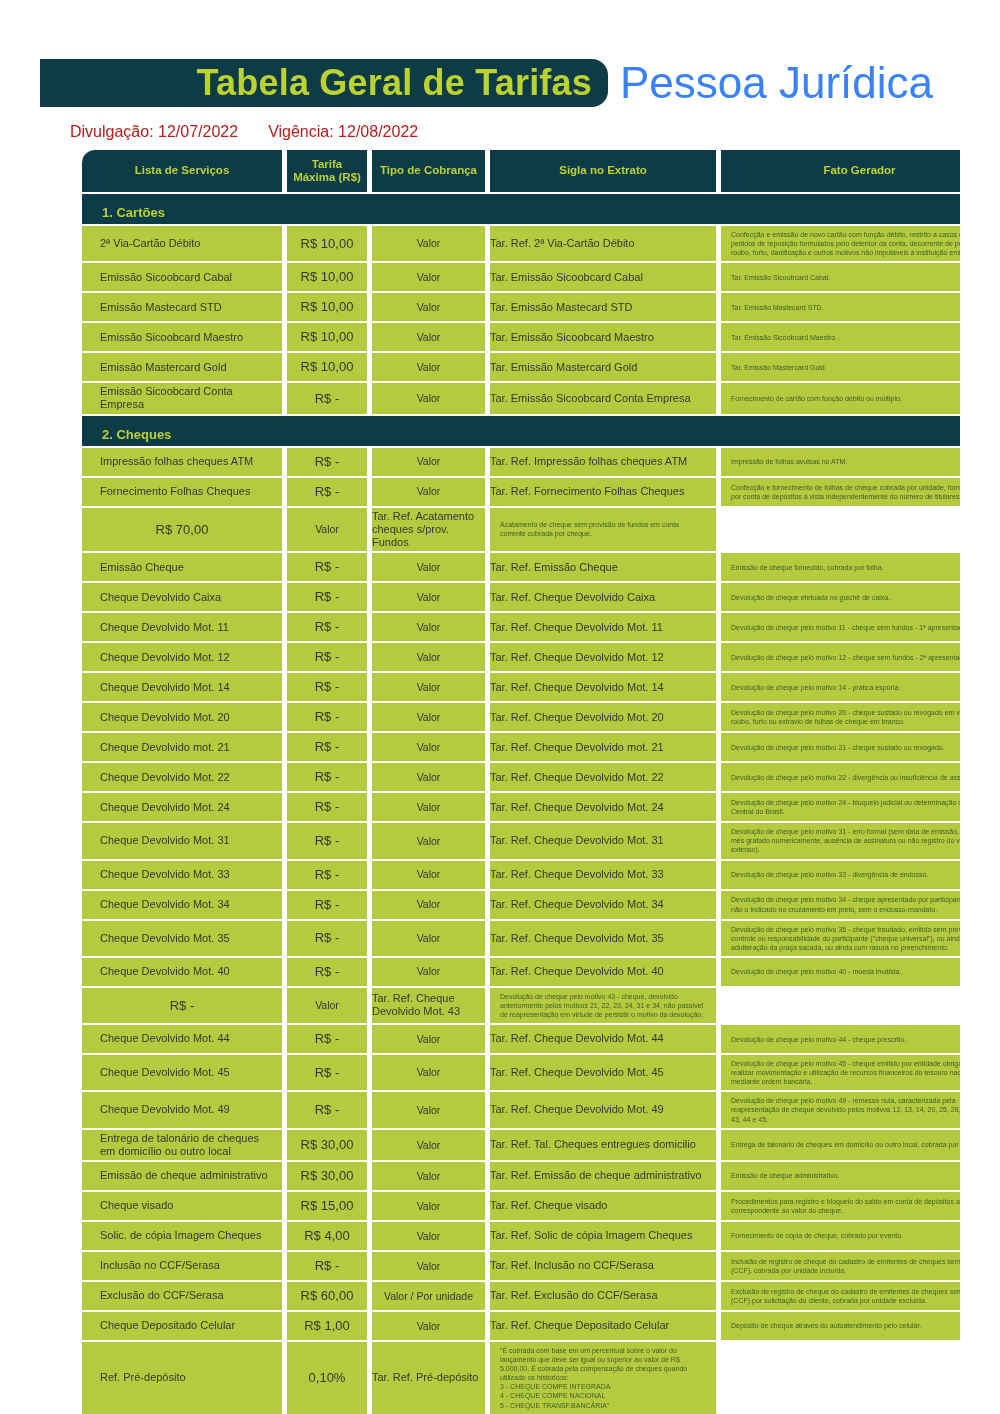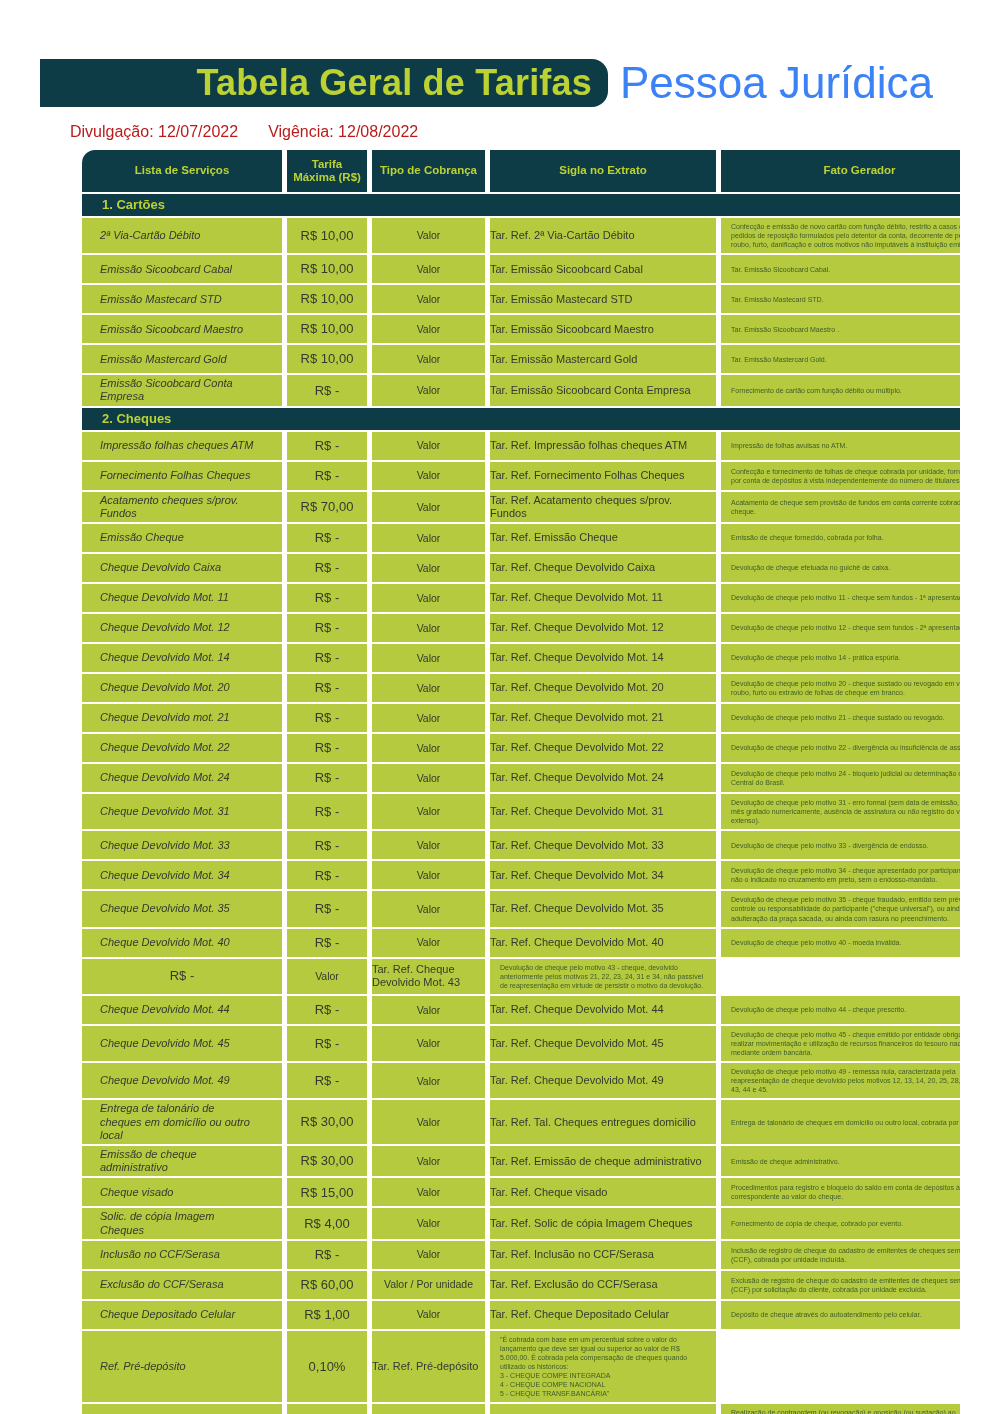--- a/index.html
+++ b/index.html
@@ -77,35 +77,35 @@
     padding: 3px 6px;
     line-height: 1.15;
   }
   .th.first { border-radius: 13px 0 0 0; }
   .th.last  { border-radius: 0 13px 0 0; }
   .section-bar {
     background: var(--teal);
     color: var(--accent);
     font-size: 13px;
     font-weight: bold;
-    padding: 3px 0 4px 20px;
+    padding: 11px 0 4px 20px;
     margin-bottom: 2px;
   }
   .data-row { margin-bottom: 2px; }
   .cell {
     background: var(--green);
     min-height: 28px;
     display: flex;
     align-items: center;
     color: #333b30;
     font-size: 11px;
     padding: 2px 6px;
     line-height: 1.2;
   }
-  .col-servico { justify-content: flex-start; padding-left: 18px; padding-right: 28px; font-style: italic; }
+  .col-servico { justify-content: flex-start; padding-left: 18px; padding-right: 10px; }
   .col-tarifa  { justify-content: center; text-align: right; font-size: 13px; }
   .col-tipo    { justify-content: center; text-align: center; font-size: 10.5px; }
   .col-sigla   { justify-content: flex-start; padding-left: 0; }
   .col-fato {
     justify-content: flex-start;
     padding: 4px 10px;
     font-size: 7px;
     line-height: 1.3;
     color: #3e5c2a;
     white-space: pre-line;
@@ -191,21 +191,20 @@
           <div class="cell col-fato last">Impressão de folhas avulsas no ATM.</div>
         </div>
         <div class="grid-row data-row">
           <div class="cell col-servico first">Fornecimento Folhas Cheques</div>
           <div class="cell col-tarifa">R$ -</div>
           <div class="cell col-tipo">Valor</div>
           <div class="cell col-sigla">Tar. Ref. Fornecimento Folhas Cheques</div>
           <div class="cell col-fato last">Confecção e fornecimento de folhas de cheque cobrada por unidade, fornecidas por conta de depósitos à vista independentemente do número de titulares.</div>
         </div>
         <div class="grid-row data-row">
-          <div class="cell col-servico first">Acatamento cheques s/prov. Fundos</div>
           <div class="cell col-tarifa">R$ 70,00</div>
           <div class="cell col-tipo">Valor</div>
           <div class="cell col-sigla">Tar. Ref. Acatamento cheques s/prov. Fundos</div>
           <div class="cell col-fato last">Acatamento de cheque sem provisão de fundos em conta corrente cobrada por cheque.</div>
         </div>
         <div class="grid-row data-row">
           <div class="cell col-servico first">Emissão Cheque</div>
           <div class="cell col-tarifa">R$ -</div>
           <div class="cell col-tipo">Valor</div>
           <div class="cell col-sigla">Tar. Ref. Emissão Cheque</div>

